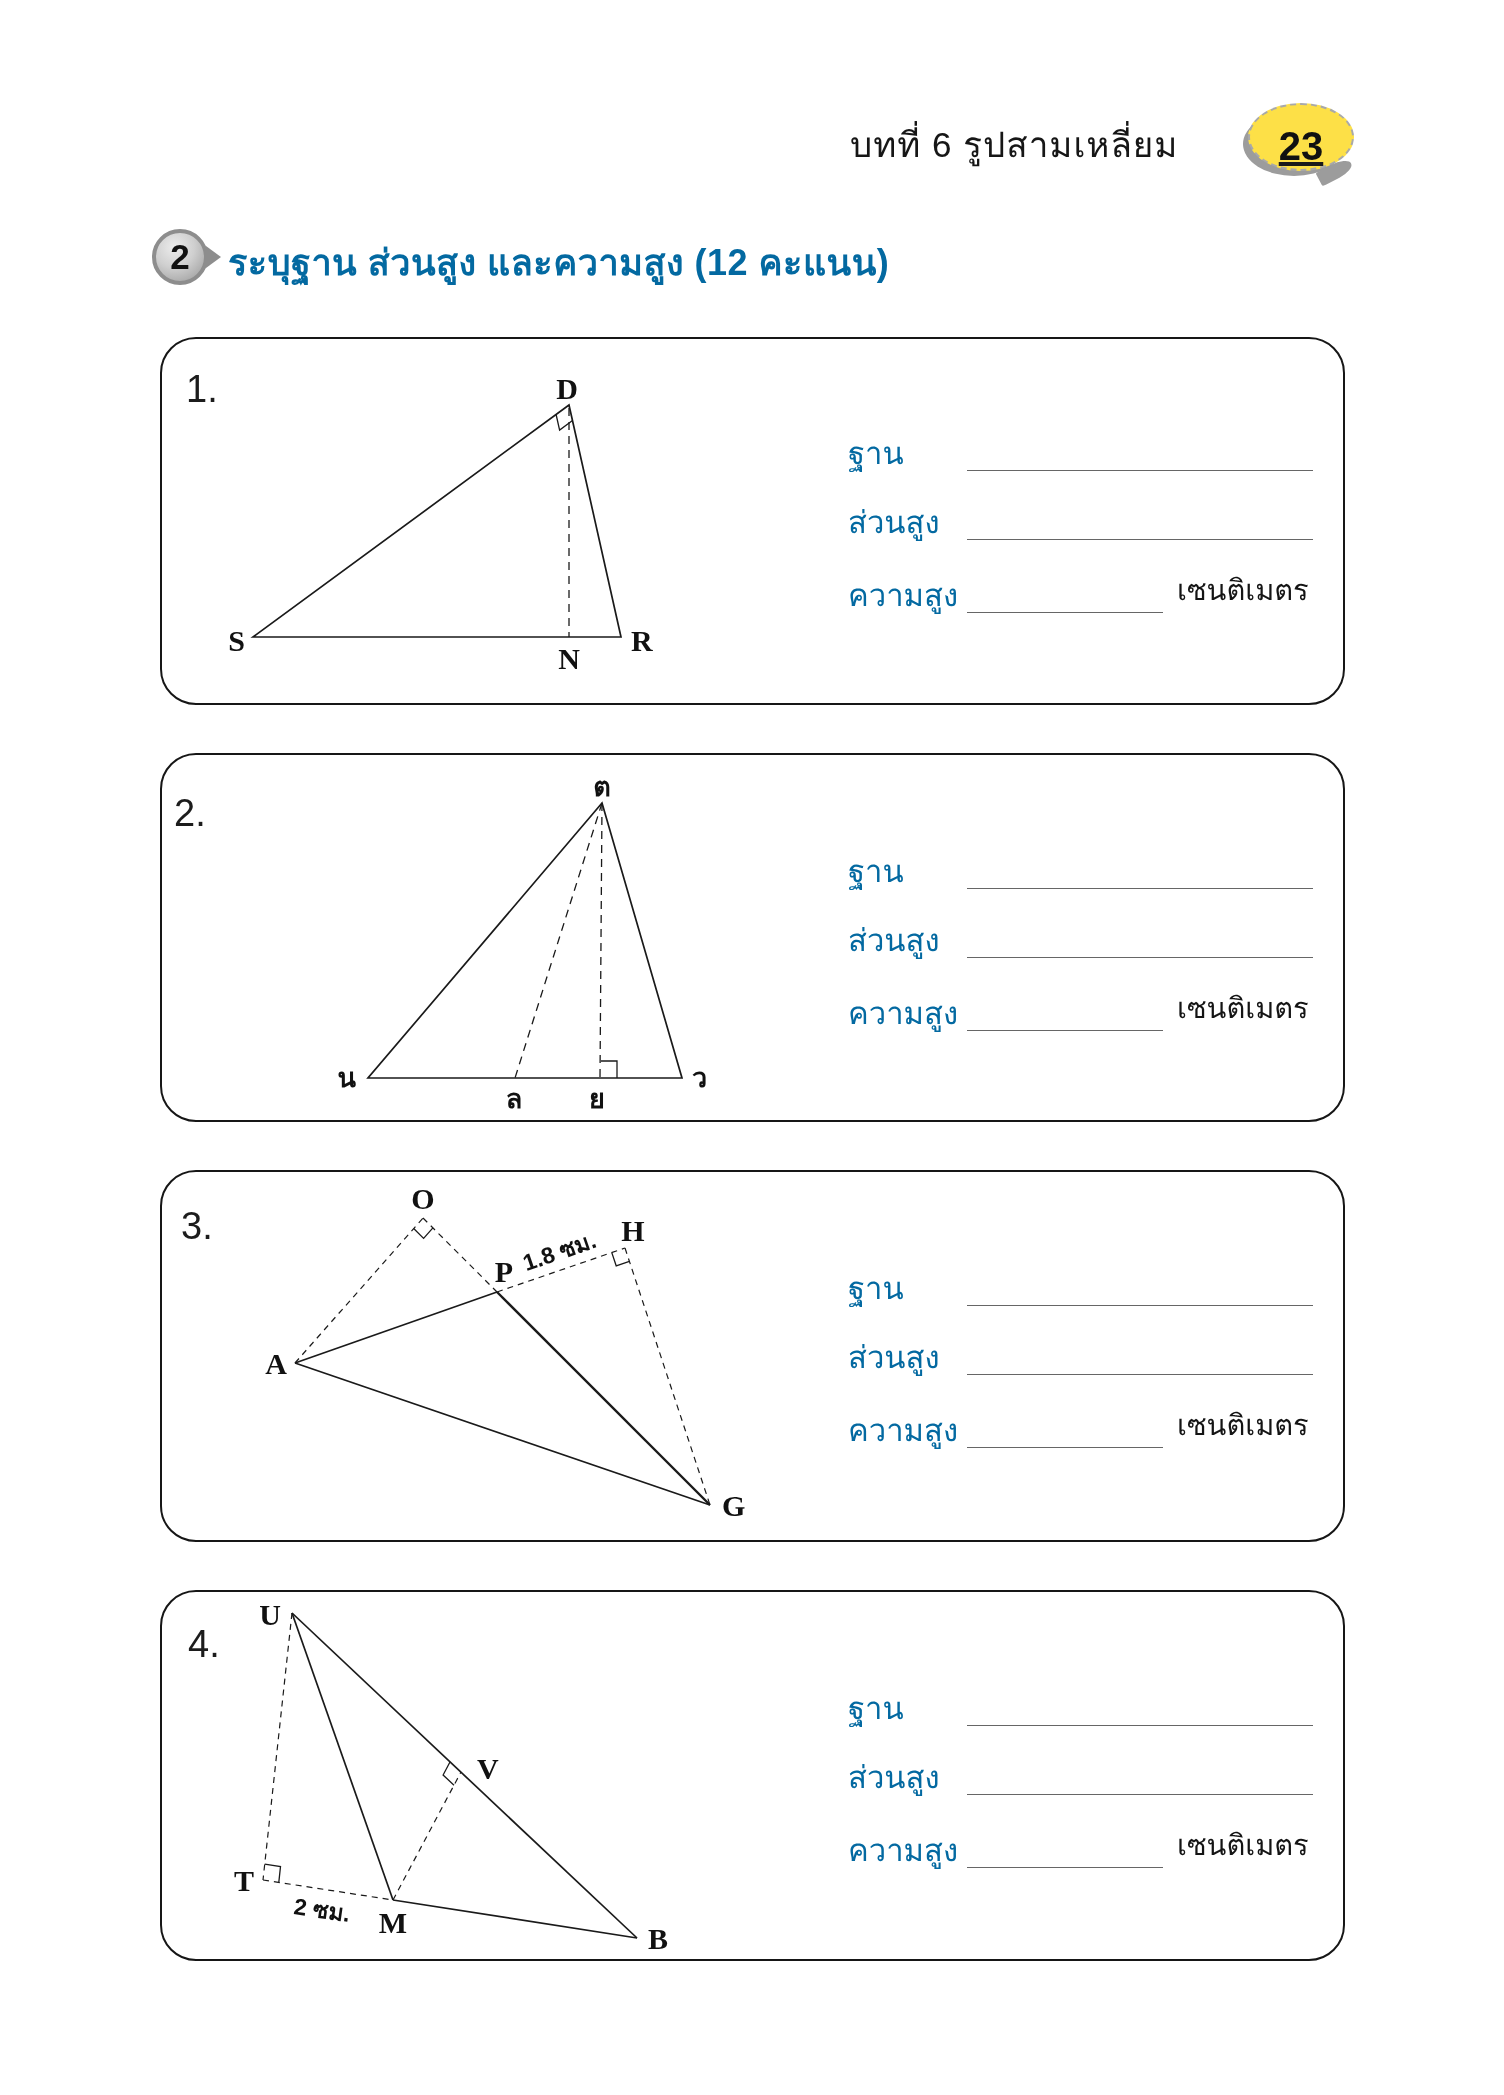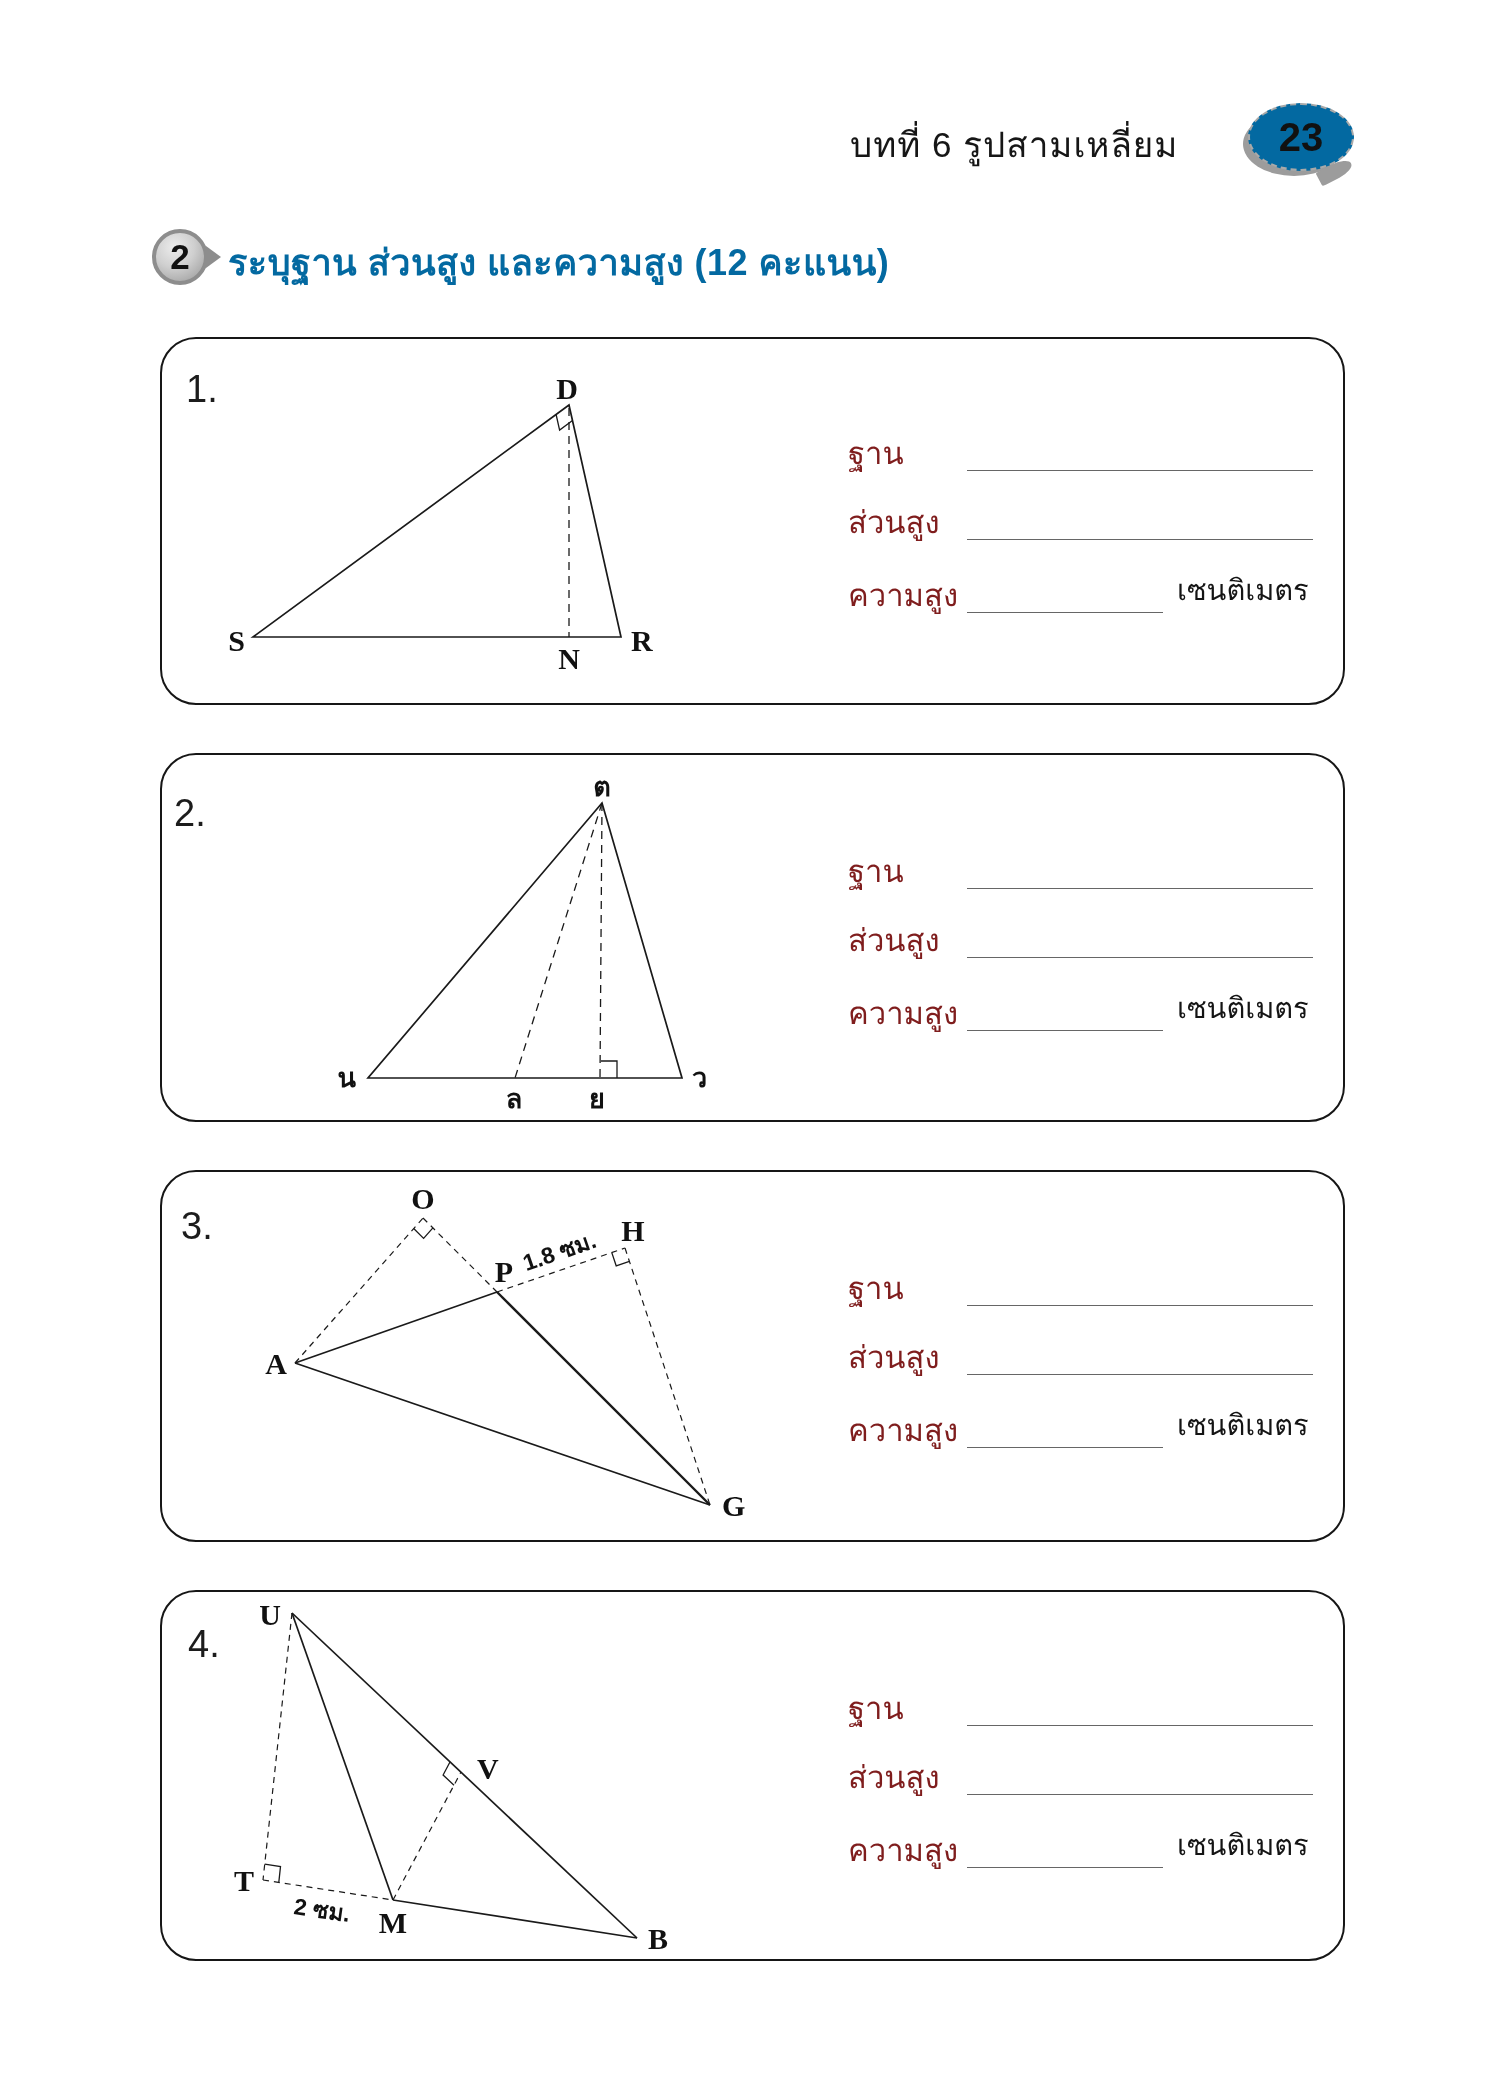--- a/index.html
+++ b/index.html
@@ -8,23 +8,23 @@
     position:relative; width:1504px; height:2095px; background:#ffffff;
     font-family:"Liberation Sans", sans-serif; color:#1a1a1a; overflow:hidden;
   }
   
   .chapter-title {
     position:absolute; left:850px; top:117px; width:386px;
     font-size:35px; color:#161616; letter-spacing:1px;
   }
   .page-badge {
     position:absolute; left:1248px; top:103px; width:106px; height:68px;
-    background:#0369a1; border:2px dashed #a9a9a9; border-radius:50%;
+    background:#fde047; border:2px dashed #a9a9a9; border-radius:50%;
     box-shadow:-7px 7px 0 -2px #9c9c9c;
-    display:flex; align-items:center; justify-content:center;
+    display:flex; align-items:flex-end; justify-content:center;text-decoration:underline;
   }
   .page-badge span { font-size:40px; font-weight:bold; color:#111; }
   .page-badge-tail {
     position:absolute; left:1317px; top:164px; width:36px; height:15px;
     background:#9c9c9c; border-radius:10% 90% 80% 20%;
     transform:rotate(-28deg);
   }
   
   .section-badge {
     position:absolute; left:152px; top:229px; width:56px; height:56px;
@@ -69,21 +69,21 @@
   .tri-dash.fine { stroke-dasharray:6 5; stroke-width:1.2; }
   .angle-mark { fill:none; stroke:#1a1a1a; stroke-width:1.3; }
   .vlabel { font-family:"Liberation Serif", serif; font-weight:bold; font-size:30px; fill:#111; }
   .vlabel-th { font-family:"Liberation Sans", sans-serif; font-weight:bold; font-size:27px; fill:#111; }
   .measure { font-family:"Liberation Sans", sans-serif; font-weight:bold; font-size:23px; fill:#111; }
   
   .field-row {
     position:absolute; left:848px; height:44px;
     display:flex; align-items:flex-end;
   }
-  .f-label { display:inline-block; width:119px; font-size:31px; color:#7f1d1d; line-height:1.05; }
+  .f-label { display:inline-block; width:119px; font-size:31px; color:#0369a1; line-height:1.05; }
   .blank { display:inline-block; border-bottom:1.6px solid #666; height:38px; }
   .blank.long { width:346px; }
   .blank.short { width:196px; }
   .unit { display:inline-block; margin-left:14px; font-size:29px; color:#141414; }
   
   .r1a{top:427px}.r1b{top:496px}.r1c{top:569px}
   .r2a{top:845px}.r2b{top:914px}.r2c{top:987px}
   .r3a{top:1262px}.r3b{top:1331px}.r3c{top:1404px}
   .r4a{top:1682px}.r4b{top:1751px}.r4c{top:1824px}
 </style>

